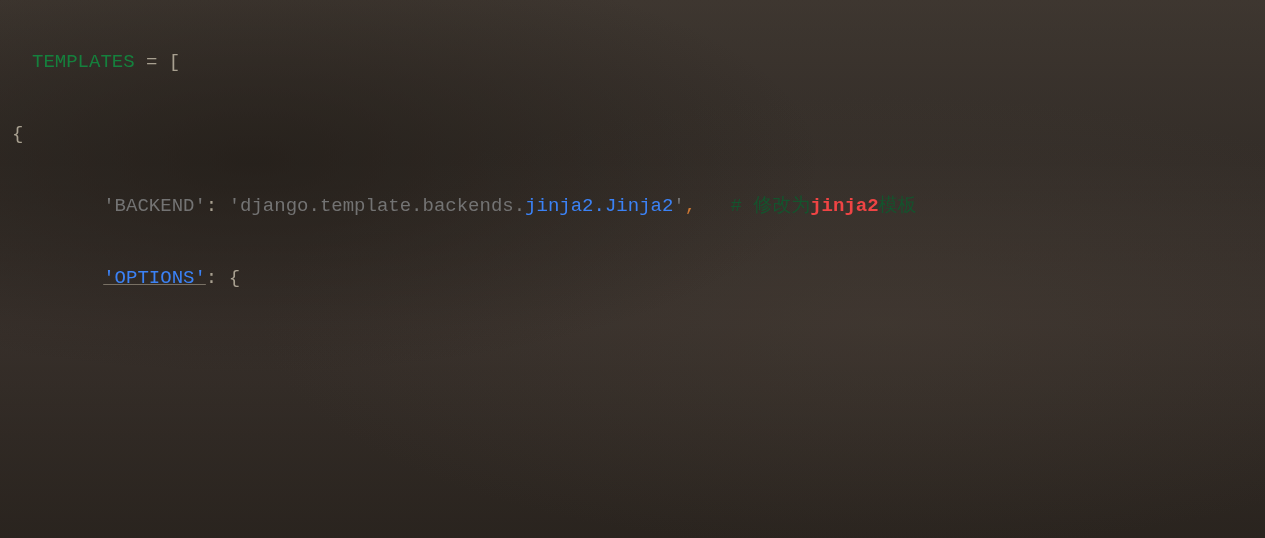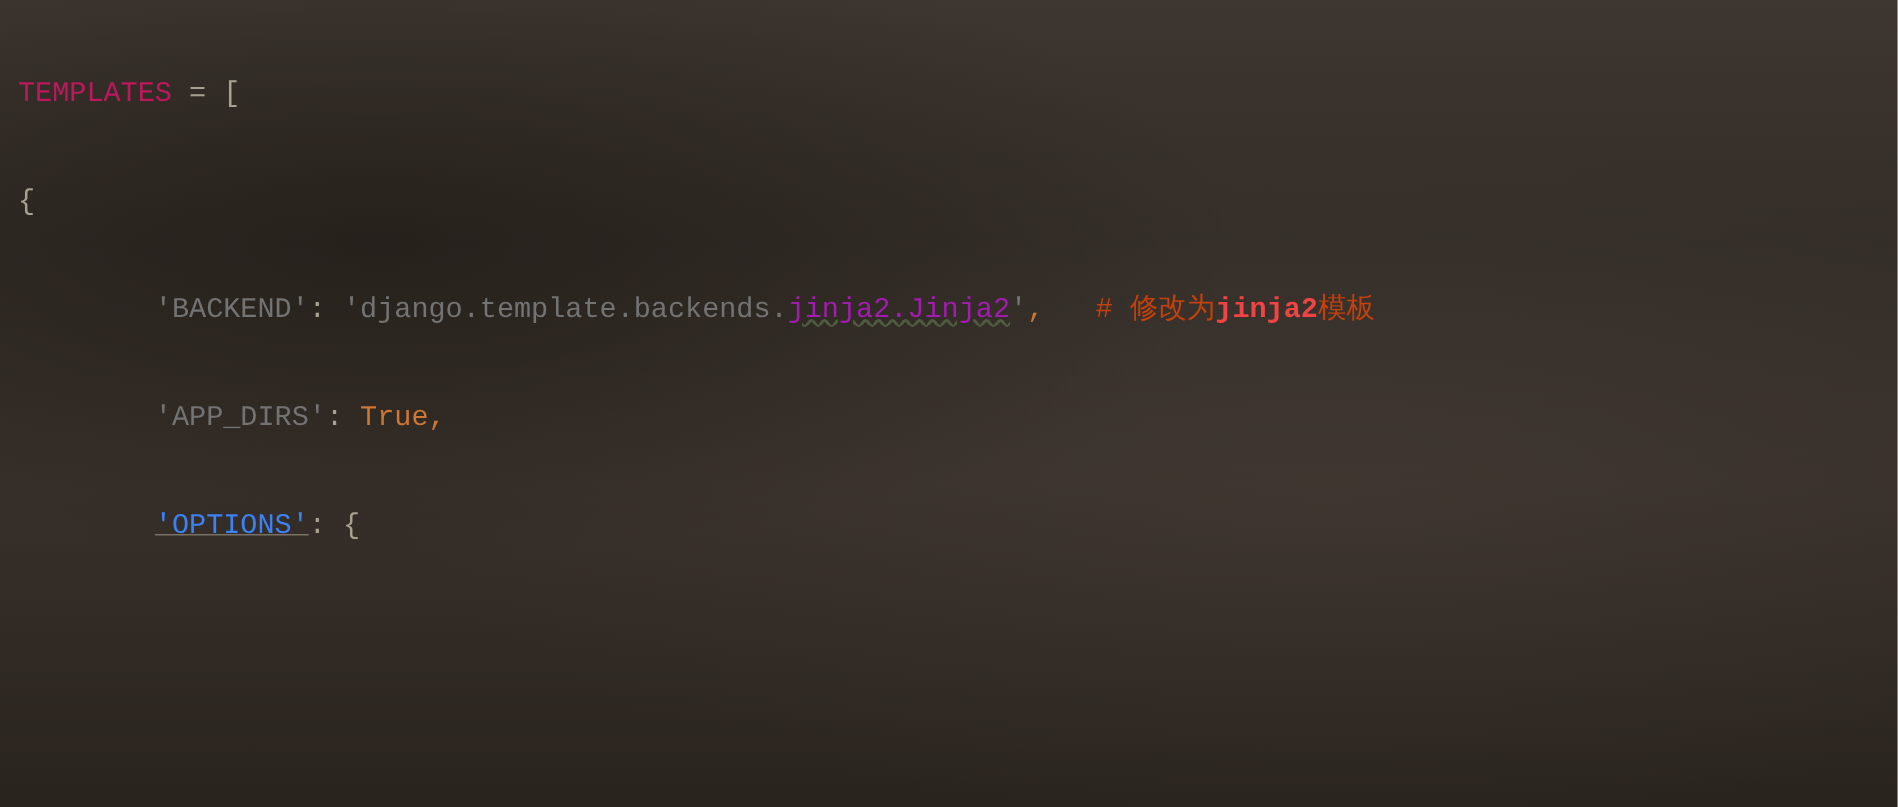--- a/index.html
+++ b/index.html
@@ -35,64 +35,63 @@
       z-index: 1;
       padding: 8px 12px;
       white-space: pre;
       color: #888;
     }
     .line {
       display: block;
       height: 36px;
     }
     .variable {
-      color: #be185d;
+      color: #15803d;
+      margin-left: 20px;
     }
     .operator {
       color: #a8a090;
     }
     .bracket {
       color: #a8a090;
     }
     .string {
       color: #737373;
     }
     .string-underline {
-      color: #a21caf;
-      text-decoration: underline;
+      color: #3b82f6;
       text-decoration-style: wavy;
       text-decoration-color: rgba(106,138,90,0.5);
     }
     .key-underline {
       color: #3b82f6;
       text-decoration: underline;
       text-decoration-color: rgba(168,160,144,0.6);
     }
     .bool {
       color: #cc7733;
     }
     .comma {
       color: #cc7733;
     }
     .comment {
-      color: #c2410c;
+      color: #14532d;
     }
     .comment-highlight {
       color: #ef4444;
       font-weight: bold;
     }
   </style>
 </head>
 <body>
 
 <div class="code-container">
 <span class="line"><span class="variable">TEMPLATES</span><span class="operator"> = </span><span class="bracket">[</span></span>
 <span class="line"><span class="bracket">{</span></span>
 <span class="line"><span>        </span><span class="string">'BACKEND'</span><span class="operator">: </span><span class="string">'</span><span class="string">django.template.backends.</span><span class="string-underline">jinja2.Jinja2</span><span class="string">'</span><span class="comma">,</span><span>   </span><span class="comment"># 修改为</span><span class="comment-highlight">jinja2</span><span class="comment">模板</span></span>
-<span class="line"><span>        </span><span class="string">'APP_DIRS'</span><span class="operator">: </span><span class="bool">True</span><span class="comma">,</span></span>
 <span class="line"><span>        </span><span class="key-underline">'OPTIONS'</span><span class="operator">: </span><span class="bracket">{</span></span>
 
 
 
 
 
 
 
 </div>
 

